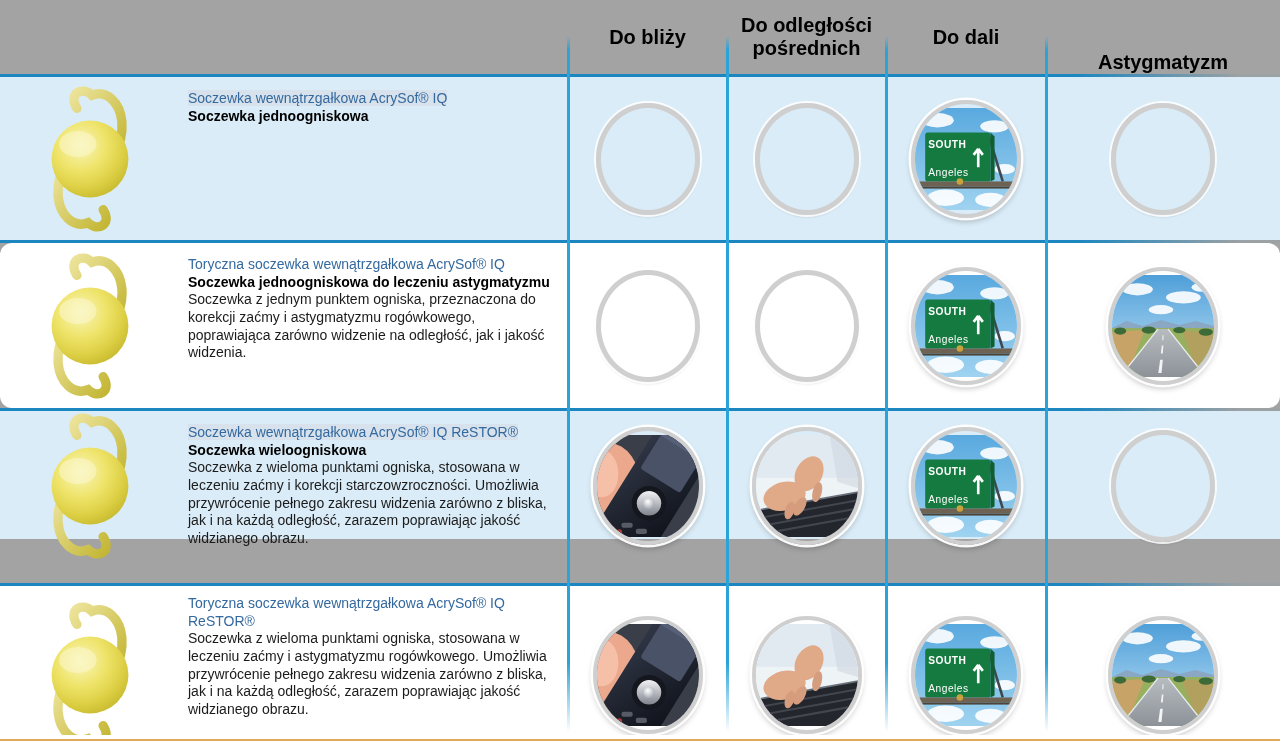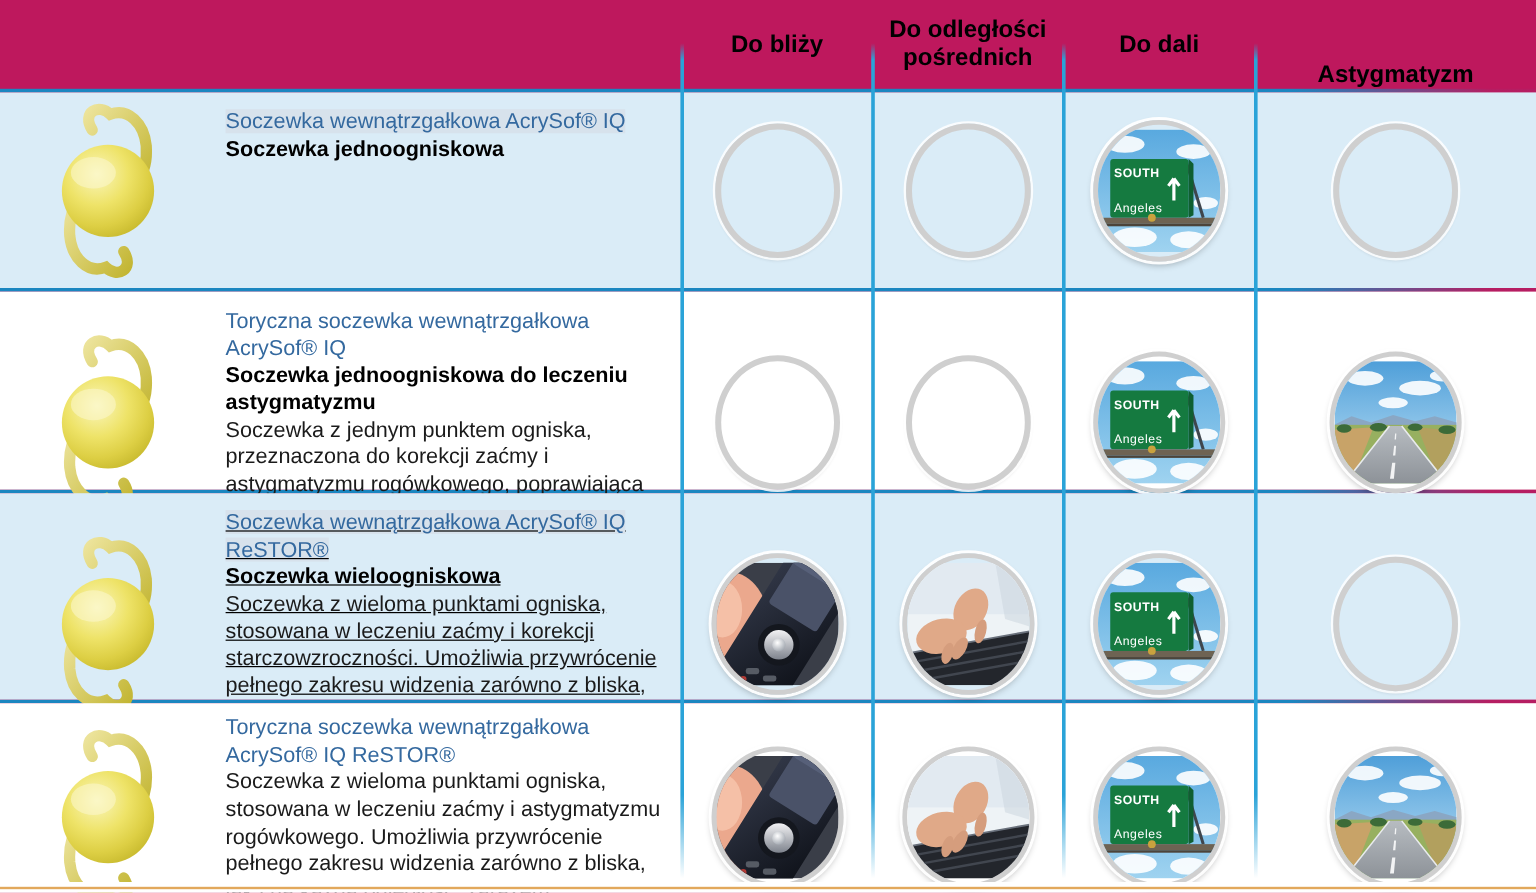--- a/index.html
+++ b/index.html
@@ -1,17 +1,17 @@
 <!DOCTYPE html>
 <html><head>
 <meta charset="utf-8">
 <style>
   * { margin:0; padding:0; box-sizing:border-box; }
   body { background:#fff; font-family:"Liberation Sans", sans-serif; }
-  .page { position:relative; width:1280px; height:744px; background:#be185d; overflow:hidden; }
+  .page { position:relative; width:1280px; height:744px; background:#a3a3a3; overflow:hidden; }
 
   
   .col-head { position:absolute; top:0; height:74px; display:flex; align-items:center;
               justify-content:center; text-align:center; font-size:20px; font-weight:bold;
               color:#000; line-height:1.15; }
   .ch-near  { left:568px; width:159px; }
   .ch-mid   { left:727px; width:159px; padding:0 6px; }
   .ch-far   { left:886px; width:160px; }
   .ch-astig { left:1046px; width:234px;margin-top:25px; }
 
@@ -21,29 +21,29 @@
   .vline { position:absolute; top:36px; width:3px; height:696px;
            background:linear-gradient(to bottom, rgba(42,163,216,0) 0, #2aa3d8 14px, #2aa3d8 90%, rgba(42,163,216,0) 100%); }
   .bottom-line { position:absolute; top:739px; left:0; width:1280px; height:2px; background:#e2a85c; }
 
   
   .row { position:absolute; left:0; width:1280px; display:grid;
          grid-template-columns:180px 388px 159px 159px 160px 234px; }
   .row-blue  { background:#daecf7; }
   .row-white { background:#ffffff; }
   .r1 { top:77px;  height:163px; }
-  .r2 { top:243px; height:165px; }
-  .r3 { top:411px; height:172px;text-decoration:underline; }
+  .r2 { top:243px; height:165px;border-radius:12px; }
+  .r3 { top:411px; height:128px; }
   .r4 { top:586px; height:178px; }
 
   .cell { display:flex; align-items:center; justify-content:center; }
 
   .lens-cell svg { width:116px; height:150px; display:block; }
 
-  .desc-cell { display:block; padding:13px 16px 0 8px; font-size:18px; line-height:1.26; color:#1b1b1b; }
+  .desc-cell { display:block; padding:13px 16px 0 8px; font-size:14px; line-height:1.26; color:#1b1b1b; }
   .desc-title { color:#34699f; }
   .hl { background:#d7e2ec; }
   .desc-sub { font-weight:bold; color:#000; }
 
   
   .circle { width:104px; height:112px; border-radius:50%; }
   .circle-empty { border:5px solid #cfcfcf; background:transparent;
                   box-shadow:0 0 0 2px rgba(255,255,255,0.85), 0 2px 3px rgba(0,0,0,0.12); }
   .circle-photo { width:110px; height:118px; border:4px solid #cfcfcf; overflow:hidden;
                   box-shadow:0 0 0 2.5px rgba(255,255,255,0.95), 0 3px 6px rgba(0,0,0,0.28); }

